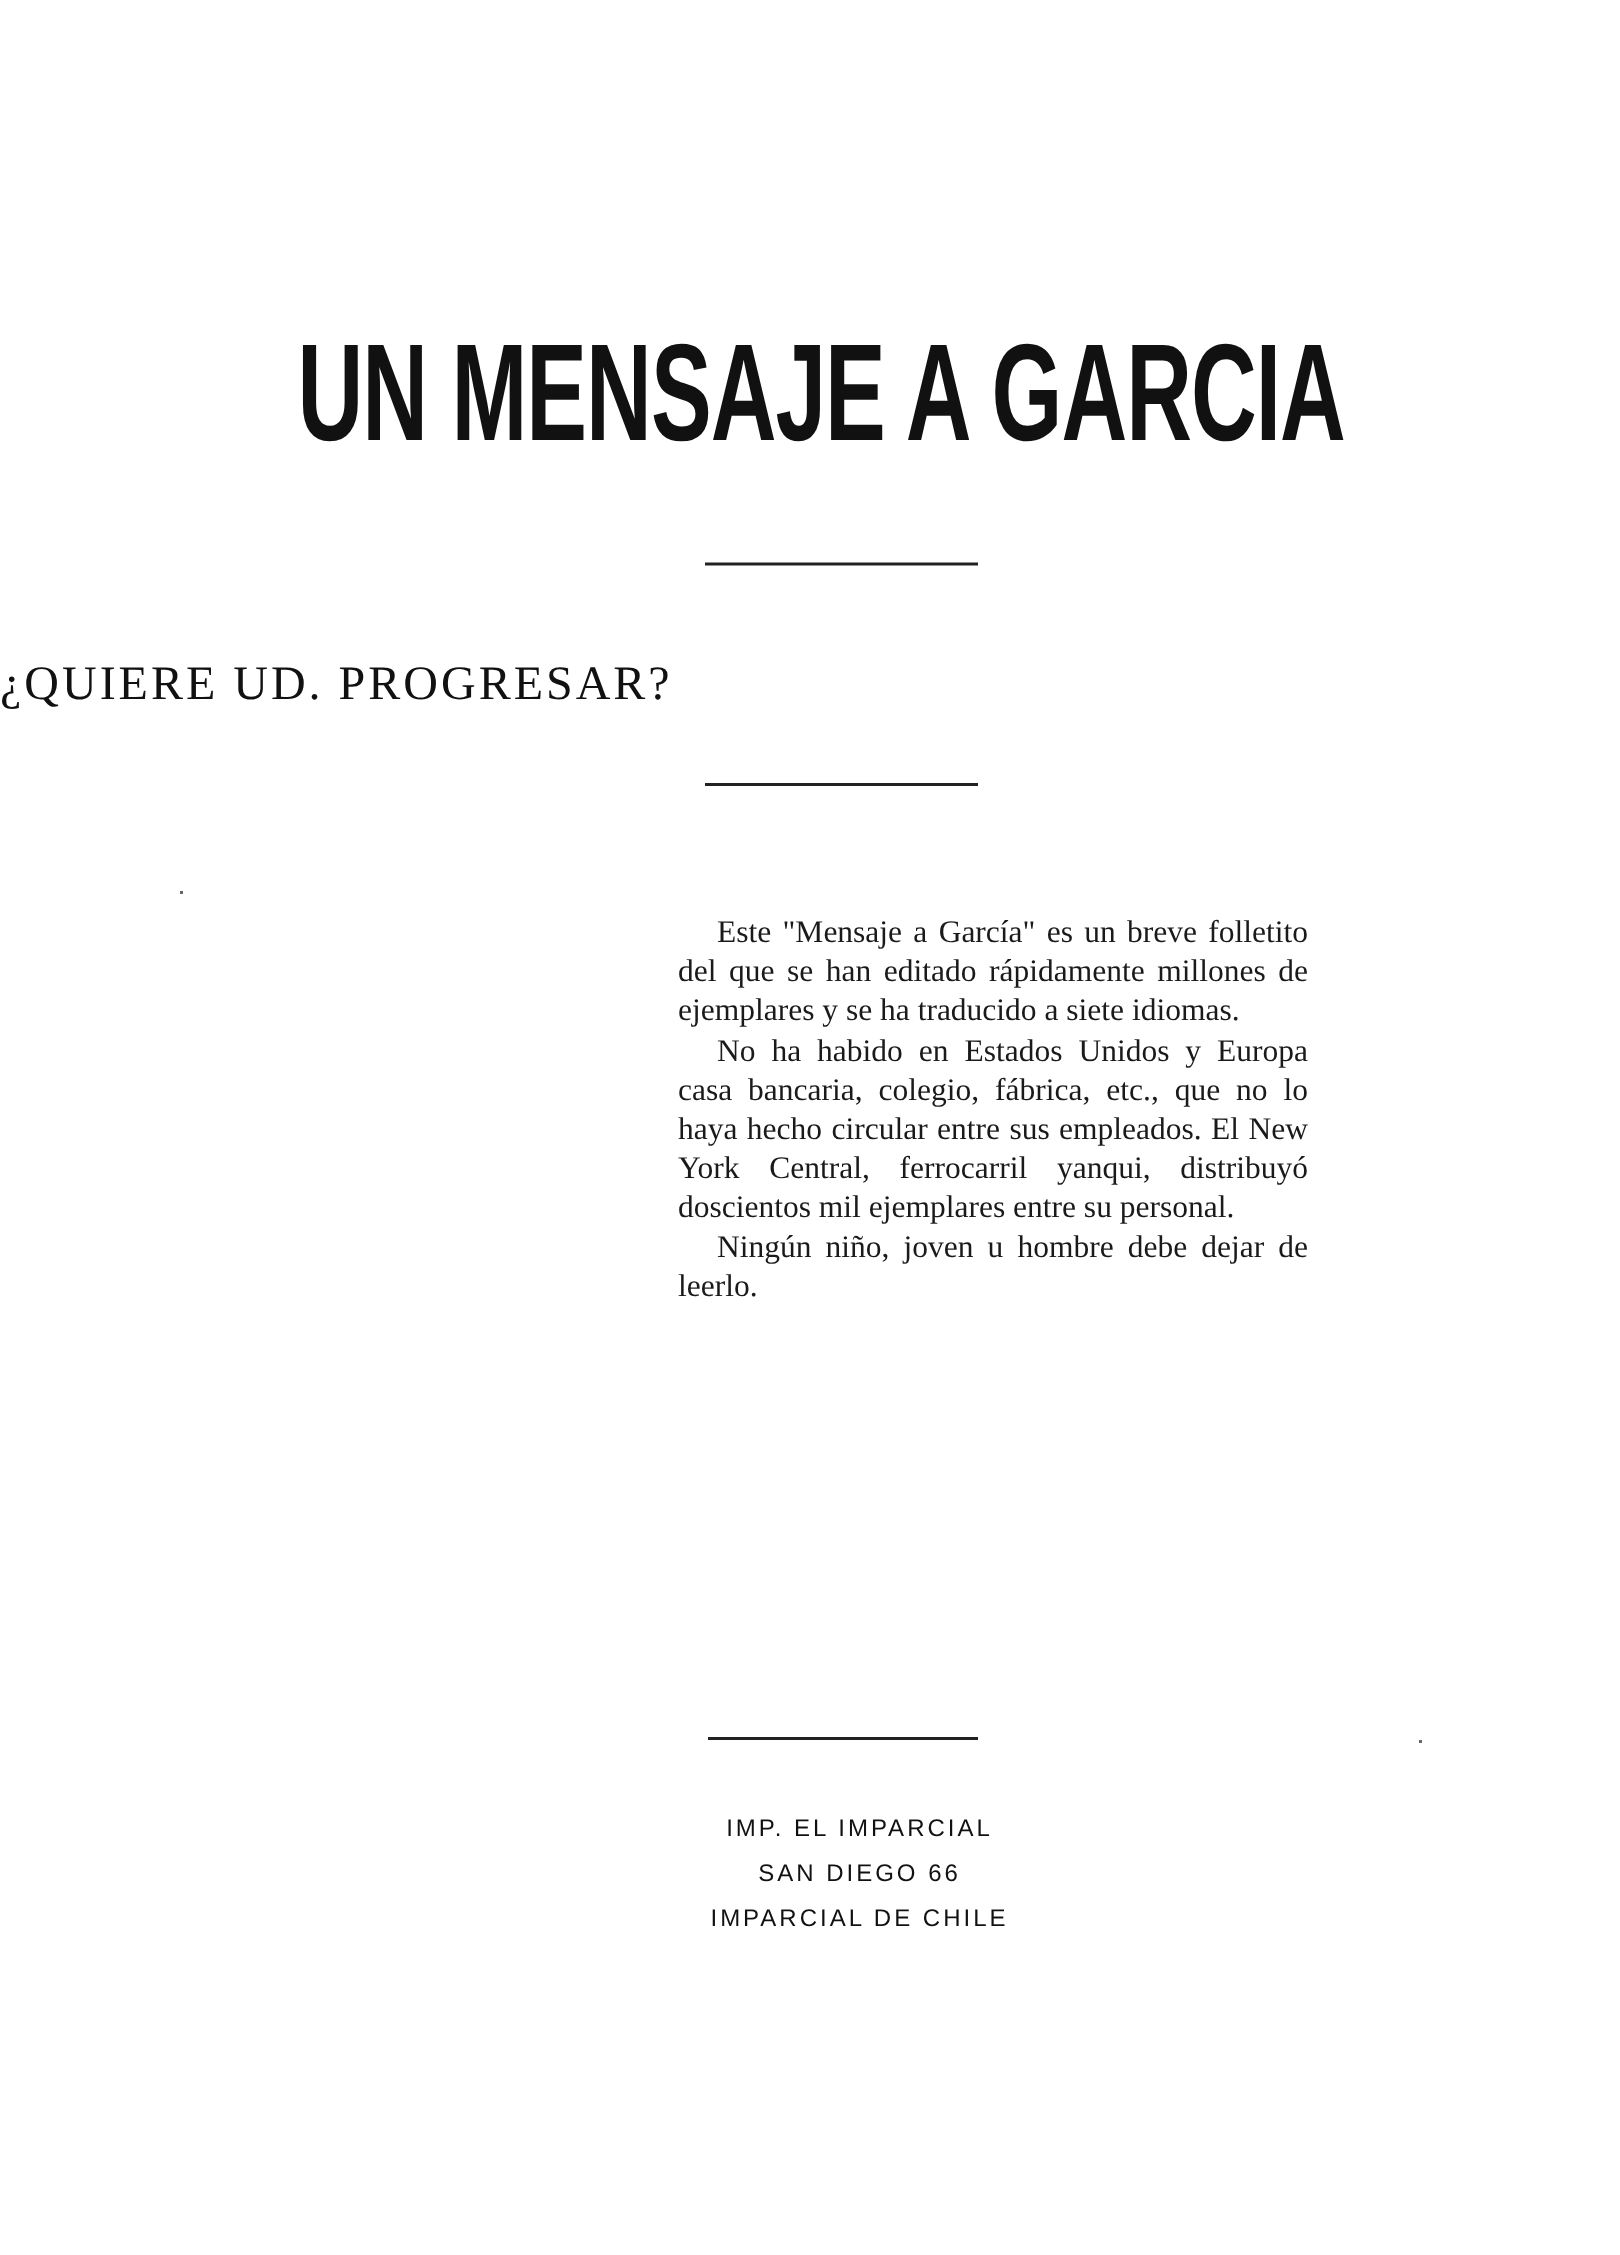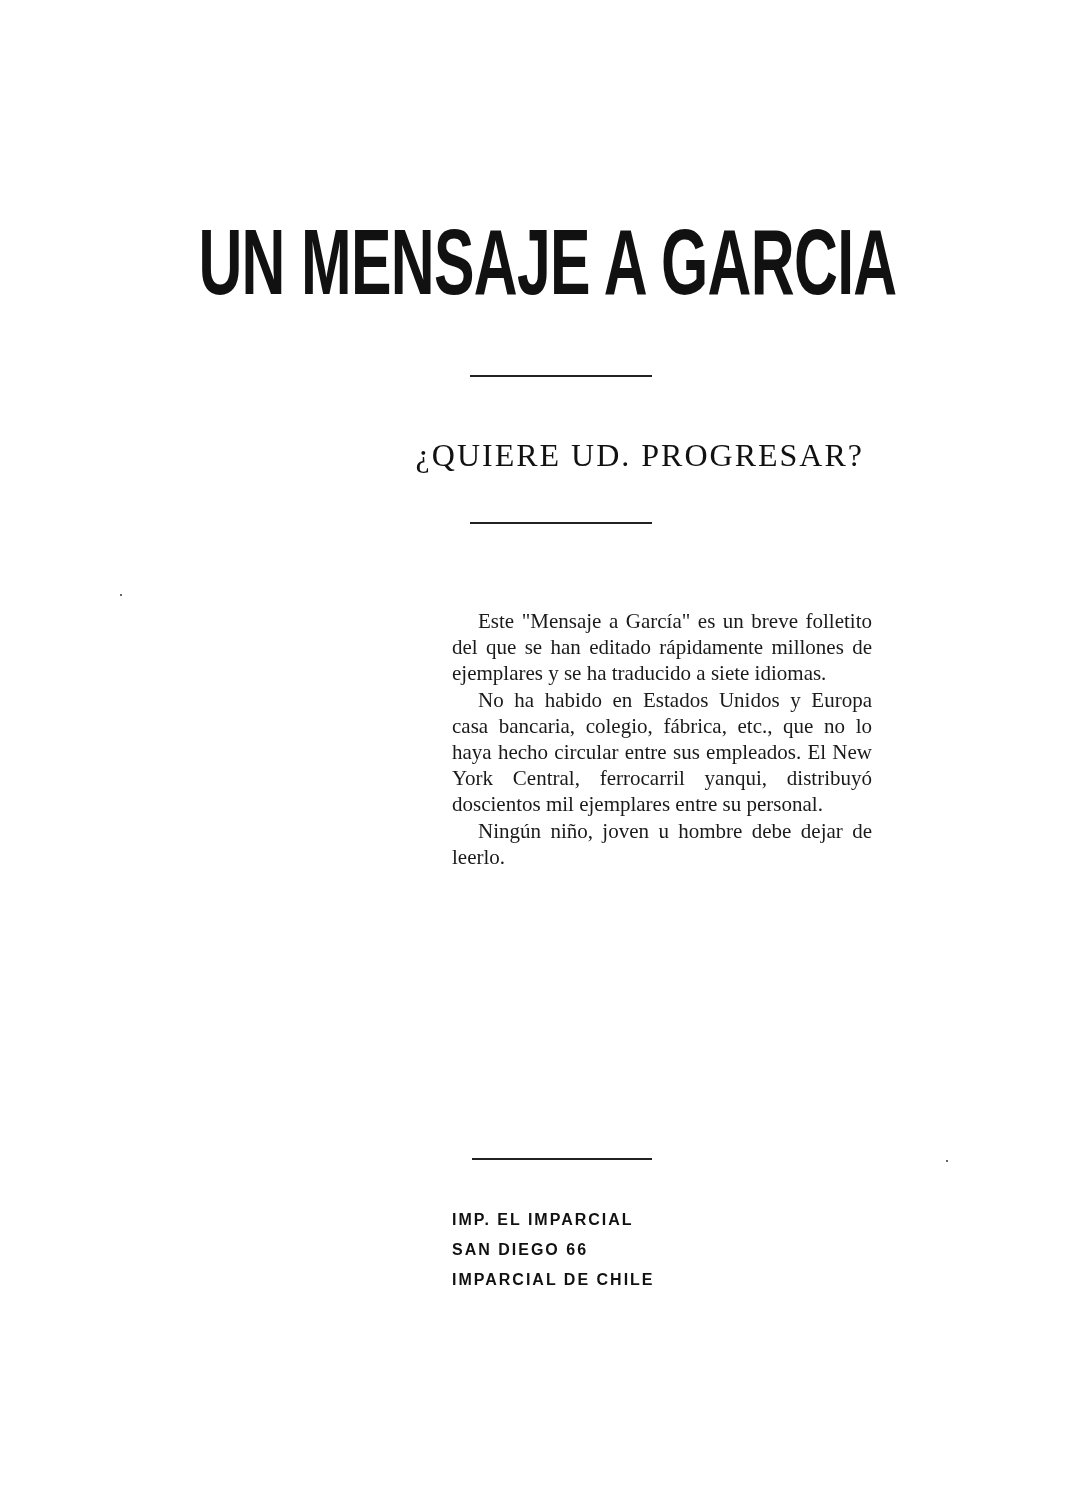--- a/index.html
+++ b/index.html
@@ -11,33 +11,33 @@
       position: absolute; left: 0; width: 1080px; top: 212px; text-align: center;
       font-family: "Liberation Sans", sans-serif; font-weight: bold;
       font-size: 92px; line-height: 100px; letter-spacing: -1px;
       transform: scaleX(0.66); transform-origin: 562px 0;
       color: #111;
     }
     .rule {
       position: absolute; height: 1.5px; background: #222;
     }
     .subtitle {
-      position: absolute; left: 0; width: 864px; top: 437px; text-align: right;
+      position: absolute; left: 0; width: 864px; top: 437px; text-align: left;
       font-family: "Liberation Serif", serif; font-size: 32px; letter-spacing: 2px;
       color: #111;
     }
     .body-text {
       position: absolute; left: 452px; top: 608px; width: 420px;
       font-family: "Liberation Serif", serif; font-size: 21px; line-height: 26.2px;
       text-align: justify; color: #1a1a1a;
     }
     .body-text p { margin: 0; text-indent: 26px; text-align-last: left; }
     .imprint {
-      position: absolute; left: 452px; width: 242px; top: 1205px; text-align: left;
-      font-family: "Liberation Sans", sans-serif; font-weight: bold; font-size: 16px;
+      position: absolute; left: 452px; width: 242px; top: 1205px; text-align: center;
+      font-family: "Liberation Sans", sans-serif; font-weight: normal; font-size: 16px;
       line-height: 30px; letter-spacing: 2px; color: #111;
     }
     .imprint div { white-space: nowrap; }
     .speck { position: absolute; width: 2px; height: 2px; background: #666; }
   </style>
 </head>
 <body>
 
 <div>
   <div class="title">UN MENSAJE A GARCIA</div>

